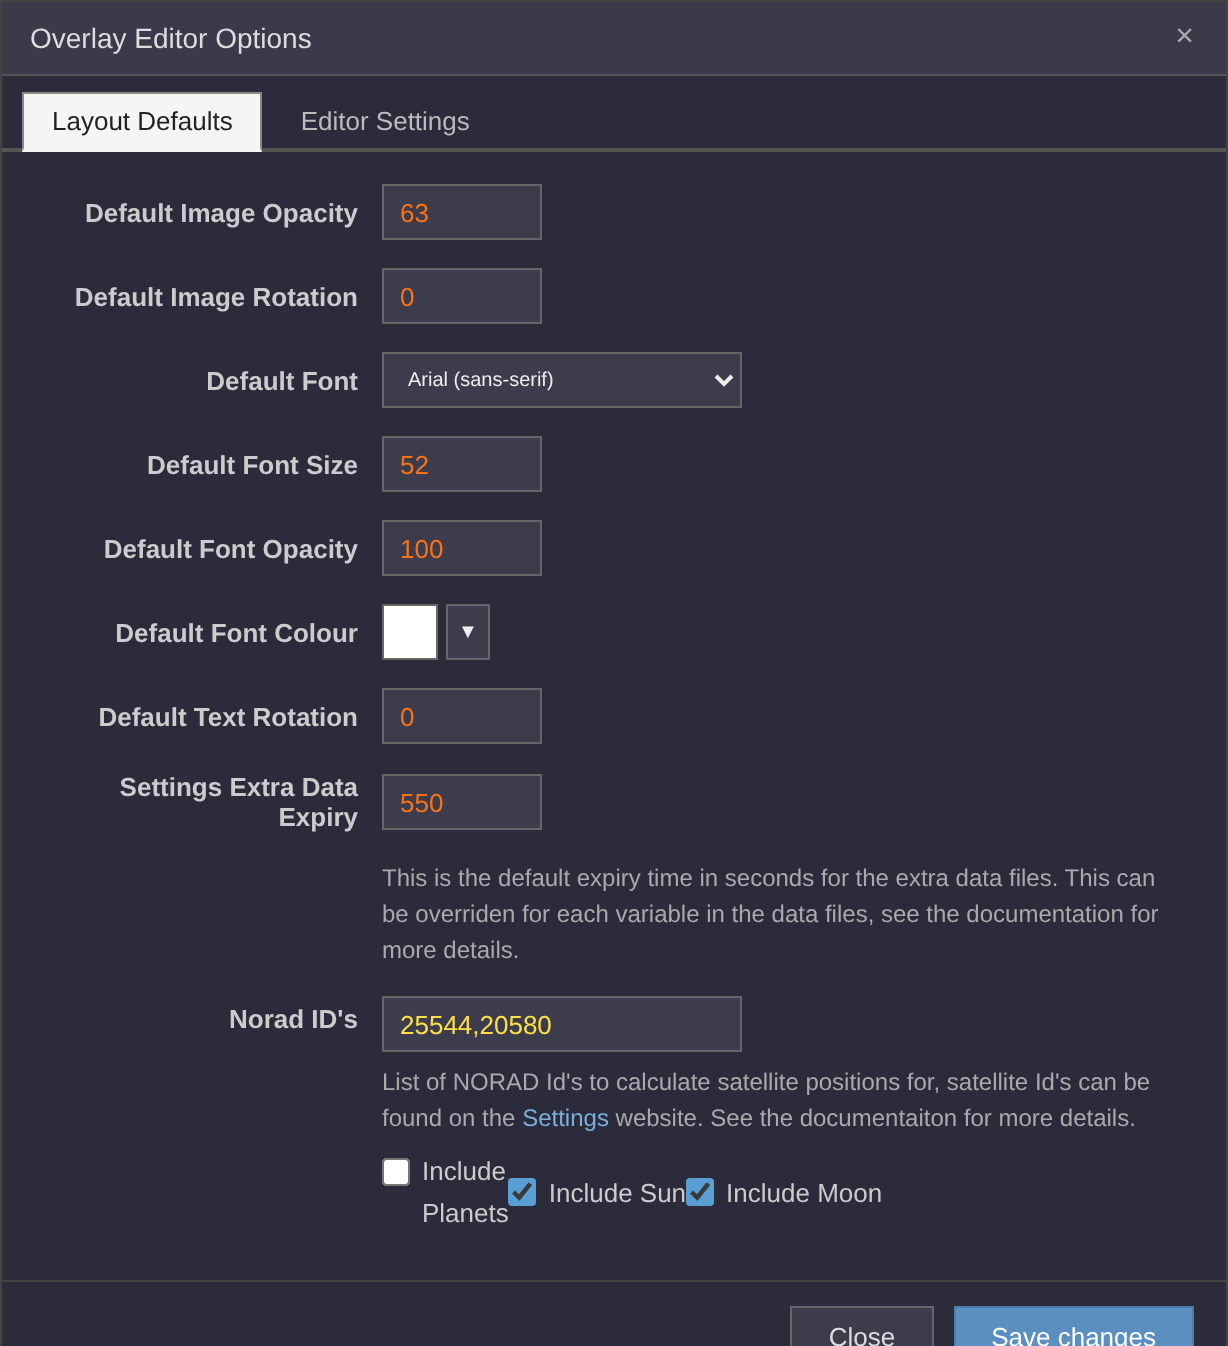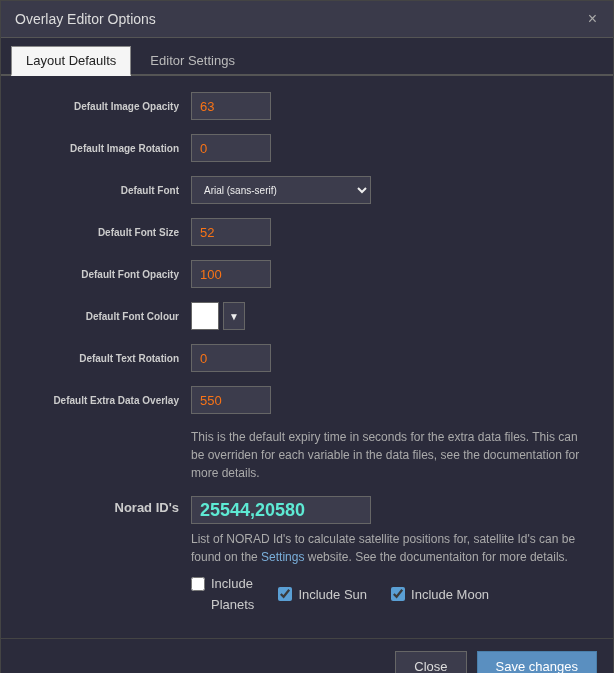--- a/index.html
+++ b/index.html
@@ -76,21 +76,21 @@
     .form-row {
       display: flex;
       align-items: center;
       margin-bottom: 14px;
     }
     .form-label {
       width: 170px;
       text-align: right;
       padding-right: 12px;
       color: #ccc;
-      font-size: 10px;
+      font-size: 13px;
       font-weight: bold;
       flex-shrink: 0;
     }
     .form-input {
       background: #3c3c4c;
       border: 1px solid #666;
       color: #f97316;
       padding: 4px 8px;
       font-size: 13px;
       width: 80px;
@@ -126,26 +126,25 @@
       width: 22px;
       cursor: pointer;
       display: flex;
       align-items: center;
       justify-content: center;
       font-size: 10px;
     }
     .norad-input {
       background: #3c3c4c;
       border: 1px solid #666;
-      color: #5eead4;
+      color: #fde047;
       padding: 4px 8px;
-      font-size: 18px;
+      font-size: 13px;
       width: 180px;
       height: 28px;
-      font-weight: bold;
     }
     .description-text {
       color: #aaa;
       font-size: 12px;
       line-height: 1.5;
       margin-left: 170px;
       margin-bottom: 14px;
     }
     .norad-row {
       display: flex;
@@ -174,21 +173,20 @@
     .norad-link {
       color: #7aafda;
       text-decoration: none;
     }
     .checkboxes-row {
       display: flex;
       align-items: center;
       margin-left: 170px;
       margin-top: 10px;
       margin-bottom: 10px;
-      gap: 24px;
     }
     .checkbox-item {
       display: flex;
       align-items: center;
       gap: 6px;
       cursor: pointer;
     }
     .checkbox-item input[type="checkbox"] {
       width: 14px;
       height: 14px;
@@ -283,21 +281,21 @@
         <button class="color-dropdown-btn">▼</button>
       </div>
     </div>
 
     <div class="form-row">
       <label class="form-label">Default Text Rotation</label>
       <input class="form-input" type="text" value="0" style="">
     </div>
 
     <div class="form-row">
-      <label class="form-label">Default Extra Data Overlay</label>
+      <label class="form-label">Settings Extra Data Expiry</label>
       <input class="form-input" type="text" value="550" style="">
     </div>
 
     <div class="description-text">This is the default expiry time in seconds for the extra data files. This can be overriden for each variable in the data files, see the documentation for more details.</div>
 
     <div class="norad-row">
       <label class="norad-label">Norad ID's</label>
       <div class="norad-right">
         <input class="norad-input" type="text" value="25544,20580" style="">
         <div class="norad-desc">

